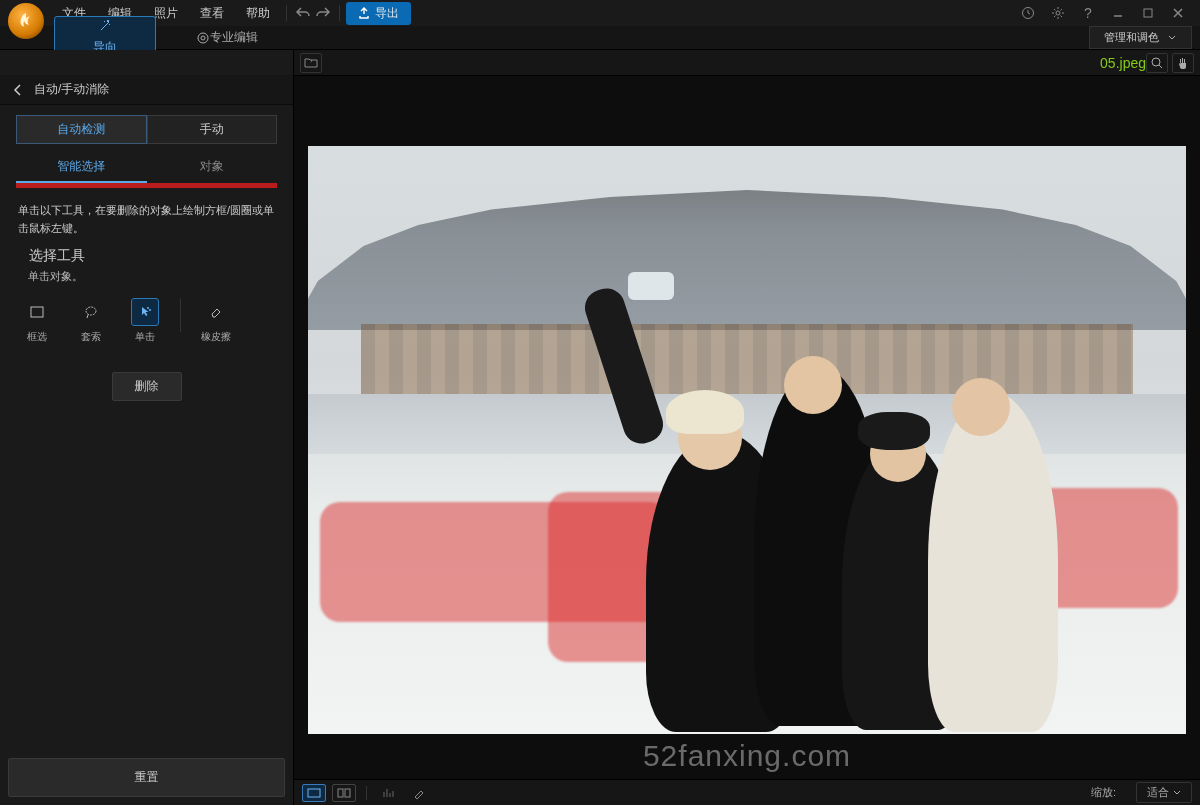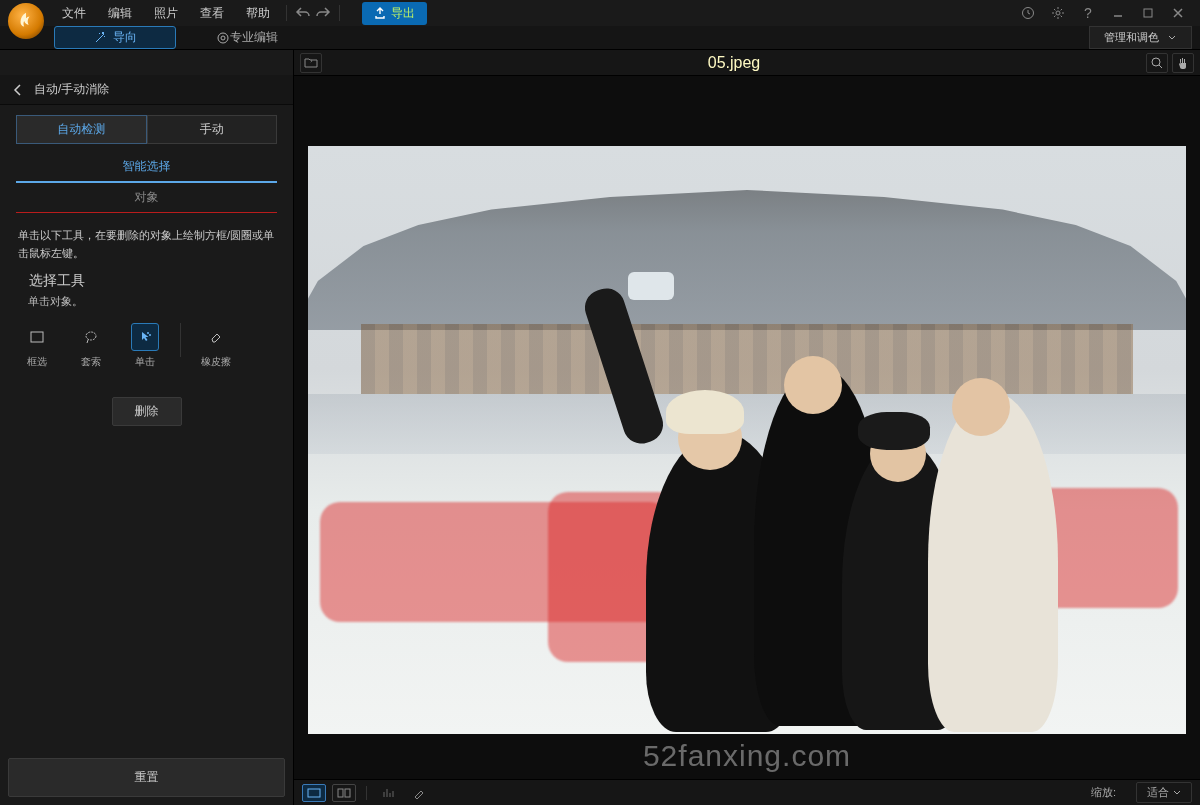--- a/index.html
+++ b/index.html
@@ -4,54 +4,54 @@
 <style>
 * { margin: 0; padding: 0; box-sizing: border-box; font-family: "Microsoft YaHei", Arial, sans-serif; }
 body { background: #0d0d0d; color: #ccc; width: 1200px; height: 805px; overflow: hidden; font-size: 12px; display: flex; flex-direction: column; }
 .menubar { height: 26px; background: #1a1a1a; display: flex; align-items: center; padding: 0 4px; }
 .app-logo { width: 36px; height: 36px; margin: 2px 8px 2px 4px; border-radius: 50%; background: radial-gradient(circle at 40% 35%, #ffb347, #d47a00 60%, #5a2f00); display: flex; align-items: center; justify-content: center; position: relative; top: 8px; z-index: 10; }
 .app-logo svg { width: 22px; height: 22px; }
 .menu-items { display: flex; gap: 2px; }
 .menu-item { padding: 4px 10px; cursor: pointer; font-size: 12px; }
 .menu-sep { width: 1px; height: 16px; background: #333; margin: 0 6px; }
 .menu-icon { width: 20px; height: 20px; display: flex; align-items: center; justify-content: center; cursor: pointer; padding: 2px; }
-.export-btn { background: #0a6ab3; color: #bef264; padding: 3px 12px; border-radius: 3px; display: flex; align-items: center; gap: 5px; cursor: pointer; margin-left: 16px; font-size: 12px; }
+.export-btn { background: #0a6ab3; color: #e5e5e5; padding: 3px 12px; border-radius: 3px; display: flex; align-items: center; gap: 5px; cursor: pointer; margin-left: 0; font-size: 12px; }
 .menubar-right { margin-left: auto; display: flex; align-items: center; gap: 10px; padding-right: 8px; }
 .win-btn { width: 20px; height: 20px; display: flex; align-items: center; justify-content: center; cursor: pointer; }
 .toolbar { height: 24px; background: #151515; display: flex; align-items: center; padding-left: 54px; border-bottom: 1px solid #000; }
-.guide-btn { background: #0d2a42; border: 1px solid #2a7ab8; color: #6ab4f5; padding: 2px 38px; border-radius: 3px; display: flex; align-items: center; gap: 6px; cursor: pointer; font-size: 12px; }
+.guide-btn { background: #0d2a42; border: 1px solid #2a7ab8; color: #6ab4f5; padding: 2px 38px; border-radius: 3px; display: flex; align-items: center; gap: 6px; cursor: pointer; font-size: 12px; flex-direction: column; }
 .pro-edit { margin-left: 40px; display: flex; align-items: center; gap: 0; cursor: pointer; font-size: 12px; color: #aaa; }
 .manage-btn { margin-left: auto; margin-right: 8px; padding: 3px 14px; background: #1f1f1f; border: 1px solid #333; display: flex; align-items: center; gap: 8px; cursor: pointer; font-size: 11px; }
 .main-area { flex: 1; display: flex; overflow: hidden; }
 .sidebar { width: 294px; background: #1a1a1a; display: flex; flex-direction: column; border-right: 1px solid #000; }
 .panel-header { display: flex; align-items: center; padding: 6px 8px; background: #161616; border-bottom: 1px solid #0a0a0a; margin-top: 25px; }
 .back-arrow { width: 20px; cursor: pointer; display: flex; justify-content: center; }
 .panel-title { margin-left: 6px; font-size: 12px; color: #ccc; }
 .tab-row { display: flex; margin: 10px 16px 0; }
 .tab-btn { flex: 1; text-align: center; padding: 5px; border: 1px solid #3a3a3a; cursor: pointer; font-size: 12px; background: #222; }
 .tab-btn.active { background: #2a2a2a; color: #5ca8e8; border-color: #3a5a7a; }
-.subtab-row { display: flex; margin: 8px 16px 0; border-bottom: 1px solid #b91c1c; flex-direction: column; }
+.subtab-row { display: flex; margin: 8px 16px 0; border-bottom: 5px solid #b91c1c; }
 .subtab { flex: 1; text-align: center; padding: 6px; cursor: pointer; font-size: 12px; color: #888; }
 .subtab.active { color: #5ca8e8; border-bottom: 2px solid #5ca8e8; }
 .instructions { padding: 14px 18px 6px; font-size: 11px; line-height: 1.6; color: #ccc; }
 .section-label { padding: 4px 29px; font-size: 14px; color: #ccc; }
 .sub-label { padding: 0 18px 10px 28px; font-size: 11px; color: #bbb; }
 .tool-row { display: flex; align-items: flex-start; padding: 4px 18px; gap: 16px; }
 .tool-item { display: flex; flex-direction: column; align-items: center; gap: 4px; cursor: pointer; width: 38px; }
 .tool-box { width: 28px; height: 28px; border: 1px solid transparent; border-radius: 3px; display: flex; align-items: center; justify-content: center; }
 .tool-box.selected { border-color: #2a7ab8; background: #0d2a42; }
 .tool-label { font-size: 10px; color: #aaa; }
 .tool-sep { width: 1px; height: 34px; background: #333; }
 .delete-btn { margin: 24px auto 0; width: 70px; padding: 5px; background: #2a2a2a; border: 1px solid #3a3a3a; text-align: center; cursor: pointer; font-size: 12px; border-radius: 2px; }
 .sidebar-footer { margin-top: auto; padding: 8px; }
 .reset-btn { width: 100%; padding: 10px; background: #2a2a2a; border: 1px solid #3a3a3a; text-align: center; cursor: pointer; font-size: 12px; border-radius: 2px; }
 .canvas-area { flex: 1; display: flex; flex-direction: column; background: #0d0d0d; }
 .canvas-header { height: 26px; display: flex; align-items: center; padding: 0 6px; background: #161616; border-bottom: 1px solid #000; }
 .folder-icon { width: 22px; height: 20px; border: 1px solid #333; border-radius: 2px; display: flex; align-items: center; justify-content: center; cursor: pointer; }
-.filename { flex: 1; text-align: center; font-size: 16px; color: #fef9c3; }
+.filename { flex: 1; text-align: right; font-size: 14px; color: #84cc16; }
 .header-tools { display: flex; gap: 4px; }
 .header-tool { width: 22px; height: 20px; border: 1px solid #333; border-radius: 2px; display: flex; align-items: center; justify-content: center; cursor: pointer; }
 .canvas { flex: 1; position: relative; padding: 70px 8px 24px; display: flex; align-items: flex-start; justify-content: center; }
 .photo { width: 878px; height: 588px; background: linear-gradient(#d8dde0 0%, #d4d8db 38%, #e8eceb 62%, #f2f4f3 100%); position: relative; overflow: hidden; }
 .palace-roof { position: absolute; left: -2%; width: 104%; height: 140px; top: 44px; background: linear-gradient(180deg,#6b7074 0%,#7b838a 30%,#8a929a 100%); clip-path: polygon(0 100%,3% 65%,8% 40%,14% 25%,22% 14%,35% 5%,50% 0,65% 5%,78% 14%,86% 25%,92% 40%,97% 65%,100% 100%); opacity:.85; }
 .palace-band { position: absolute; left: 6%; width: 88%; top: 178px; height: 70px; background: repeating-linear-gradient(90deg,#6b4a2a 0 14px,#8a633a 14px 28px); opacity:.45; }
 .palace-base { position: absolute; left: 0; width: 100%; top: 248px; height: 60px; background: linear-gradient(#b8bfc5,#cdd3d8); opacity:.6; }
 .red-mask { position: absolute; background: rgba(220,40,40,.48); border-radius: 20px; filter: blur(1px); }
 .people { position: absolute; top: 200px; left: 310px; width: 420px; height: 388px; }
 .person { position: absolute; border-radius: 50% 50% 20% 20%; }

